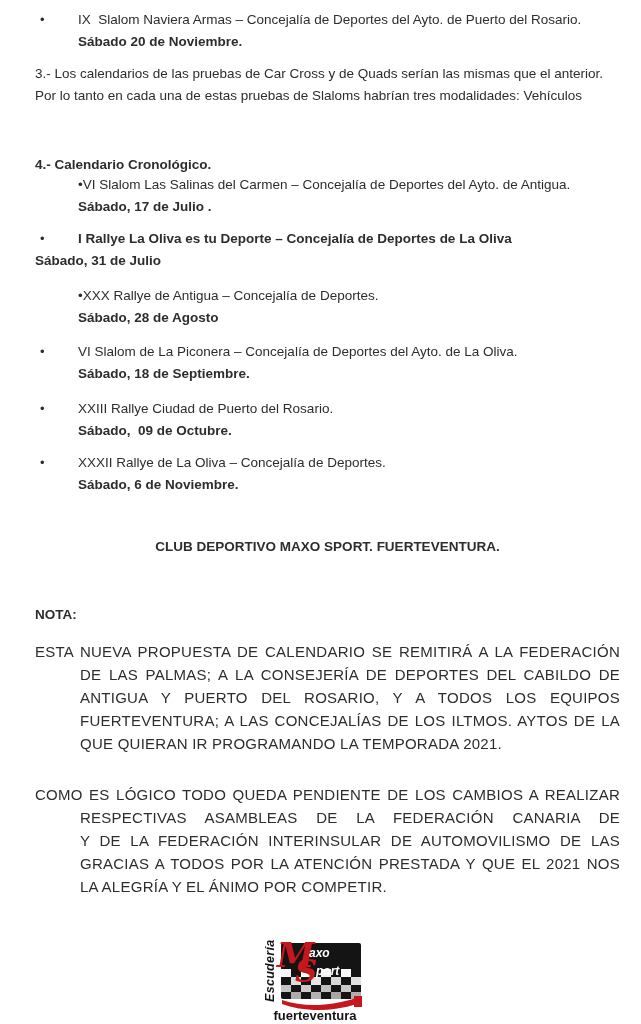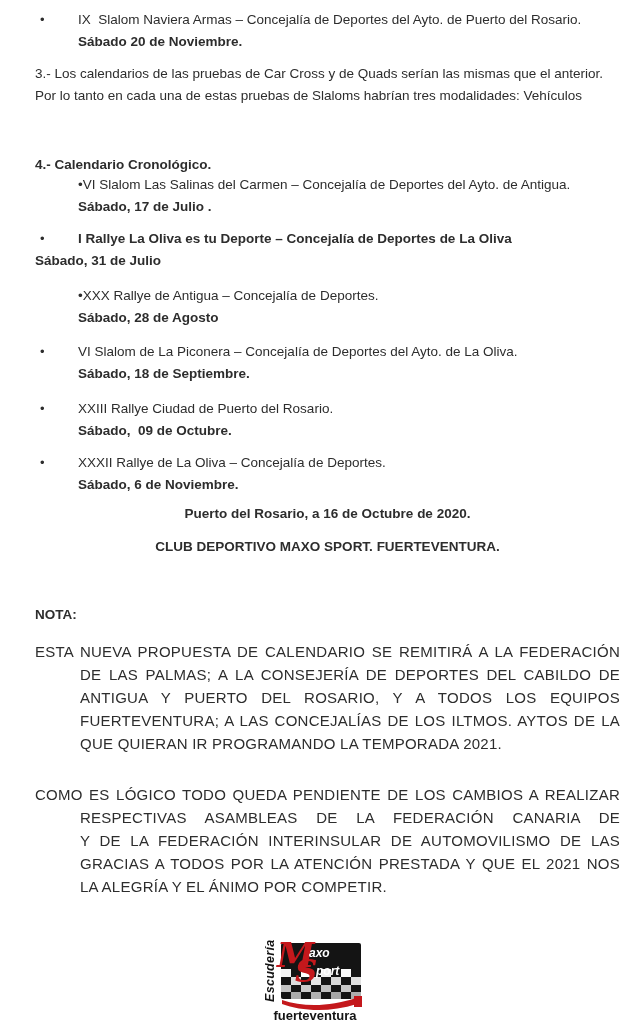--- a/index.html
+++ b/index.html
@@ -74,21 +74,20 @@
     <div class="ln pre">XXIII Rallye Ciudad de Puerto del Rosario.</div>
     <div class="ln b pre">Sábado,  09 de Octubre.</div>
   </div>
 
   <div class="abs ev" style="top:452px">
     <span class="bullet">•</span>
     <div class="ln pre">XXXII Rallye de La Oliva – Concejalía de Deportes.</div>
     <div class="ln b pre">Sábado, 6 de Noviembre.</div>
   </div>
 
-  <div class="abs b center ln" style="top:503px">Puerto del Rosario, a 16 de Octubre de 2020.</div>
   <div class="abs b ln" style="top:604px">NOTA:</div>
 
   <div class="abs b center ln" style="top:536px">CLUB DEPORTIVO MAXO SPORT. FUERTEVENTURA.</div>
   <div class="abs up" style="top:640px">
       <div class="ln jst">ESTA NUEVA PROPUESTA DE CALENDARIO SE REMITIRÁ A LA FEDERACIÓN CANARIA</div>
       <div class="ln hang jst">DE LAS PALMAS; A LA CONSEJERÍA DE DEPORTES DEL CABILDO DE</div>
       <div class="ln hang jst">ANTIGUA Y PUERTO DEL ROSARIO, Y A TODOS LOS EQUIPOS PARTICIPANTES,</div>
       <div class="ln hang jst">FUERTEVENTURA; A LAS CONCEJALÍAS DE LOS ILTMOS. AYTOS DE LA OLIVA,</div>
       <div class="ln hang">QUE QUIERAN IR PROGRAMANDO LA TEMPORADA 2021.</div>
     </div>

